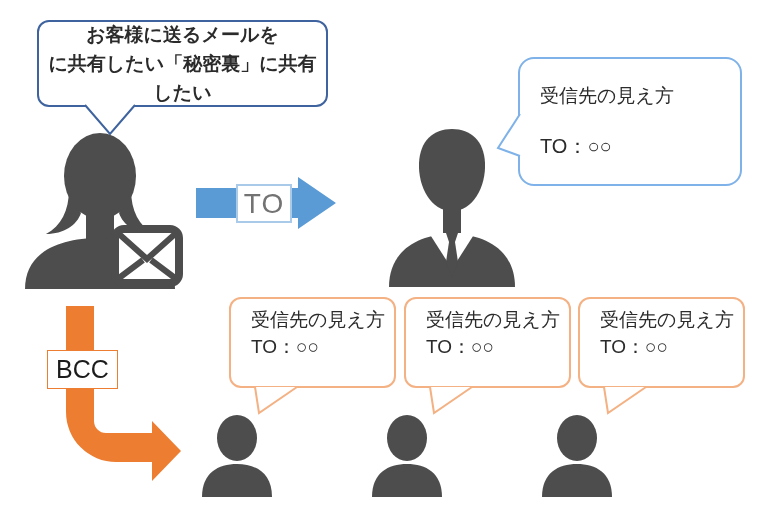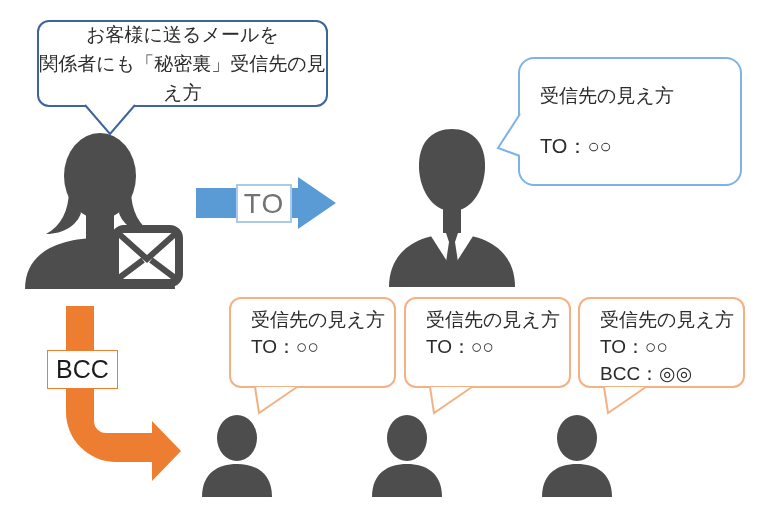--- a/index.html
+++ b/index.html
@@ -7,21 +7,21 @@
     position:relative;width:768px;height:515px;background:#fff;overflow:hidden;
     font-family:"Liberation Sans","DejaVu Sans",sans-serif;color:#2f2f2f;
   }
   .abs{position:absolute;}
   
   .bubble{position:absolute;background:#fff;box-sizing:border-box;}
   .bubble-sender{
     left:37px;top:20px;width:291px;height:87px;
     border:2px solid #3e639e;border-radius:12px;
     display:flex;flex-direction:column;justify-content:center;align-items:center;
-    font-size:19px;line-height:29px;color:#2b2b2b;text-align:center;
+    font-size:19px;line-height:29px;color:#2b2b2b;text-align:center;font-weight:bold;
   }
   .bubble-to{
     left:518px;top:57px;width:224px;height:129px;
     border:2px solid #7fb2e8;border-radius:16px;
     padding:24px 0 0 20px;font-size:19px;color:#2b2b2b;
   }
   .bubble-to .to-line{margin-top:24px;font-size:20px;}
   .bubble-bcc{
     top:297px;width:167px;height:91px;
     border:2px solid #f4b183;border-radius:12px;
@@ -42,21 +42,21 @@
     font-size:25px;color:#1c1c1c;
   }
 </style>
 </head>
 <body>
 
 <div id="canvas">
 
   <div class="bubble bubble-sender">
     <div>お客様に送るメールを</div>
-    <div>関係者にも「秘密裏」受信先の見え方</div>
+    <div>に共有したい「秘密裏」に共有したい</div>
   </div>
   <svg class="tail" style="left:75px;top:103px;" width="70" height="34">
     <path d="M10,2 L35,31 L60,2" fill="#ffffff" stroke="#3e639e" stroke-width="2"></path>
   </svg>
 
   <svg class="abs" style="left:15px;top:131px;" width="170" height="158" viewBox="0 0 170 158">
     <g fill="#4d4d4d">
       <ellipse cx="85" cy="45" rx="36" ry="43"></ellipse>
       <path d="M54,58 C54,80 46,95 31,103 C49,103 62,94 66,82 C61,74 56,67 54,58 Z"></path>
       <path d="M116,58 C116,80 124,95 139,103 C121,103 108,94 104,82 C109,74 114,67 116,58 Z"></path>
@@ -118,21 +118,20 @@
     <div>受信先の見え方</div>
     <div>TO：○○</div>
   </div>
   <svg class="tail" style="left:422px;top:385px;" width="58" height="32">
     <path d="M8,2 L12,28 L50,2" fill="#ffffff" stroke="#f4b183" stroke-width="2"></path>
   </svg>
 
   <div class="bubble bubble-bcc" style="left:578px;">
     <div>受信先の見え方</div>
     <div>TO：○○</div>
-    <div>BCC：◎◎</div>
   </div>
   <svg class="tail" style="left:596px;top:385px;" width="58" height="32">
     <path d="M8,2 L12,28 L50,2" fill="#ffffff" stroke="#f4b183" stroke-width="2"></path>
   </svg>
 
   <svg class="abs" style="left:200px;top:415px;" width="74" height="82" viewBox="0 0 74 82">
     <g fill="#4d4d4d">
       <ellipse cx="37" cy="23" rx="20" ry="23"></ellipse>
       <path d="M2,82 C2,58 18,49 37,49 C56,49 72,58 72,82 Z"></path>
     </g>

